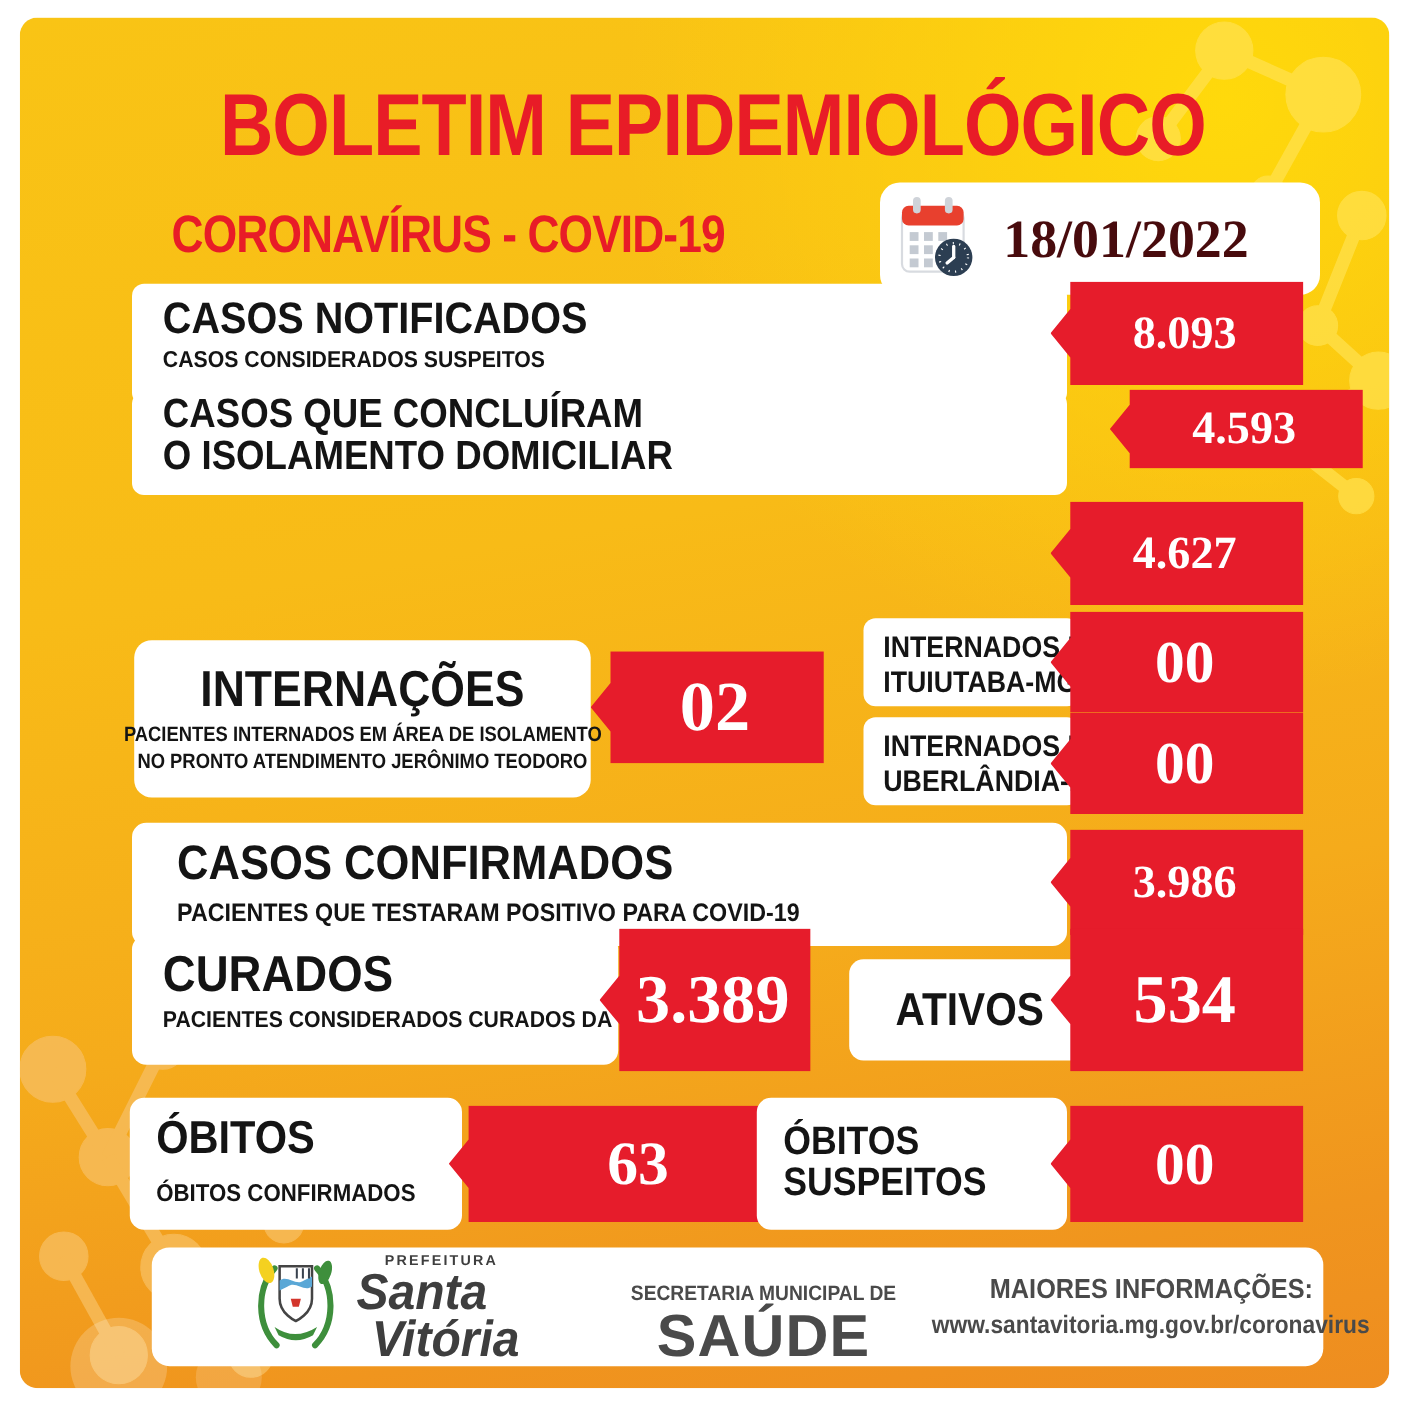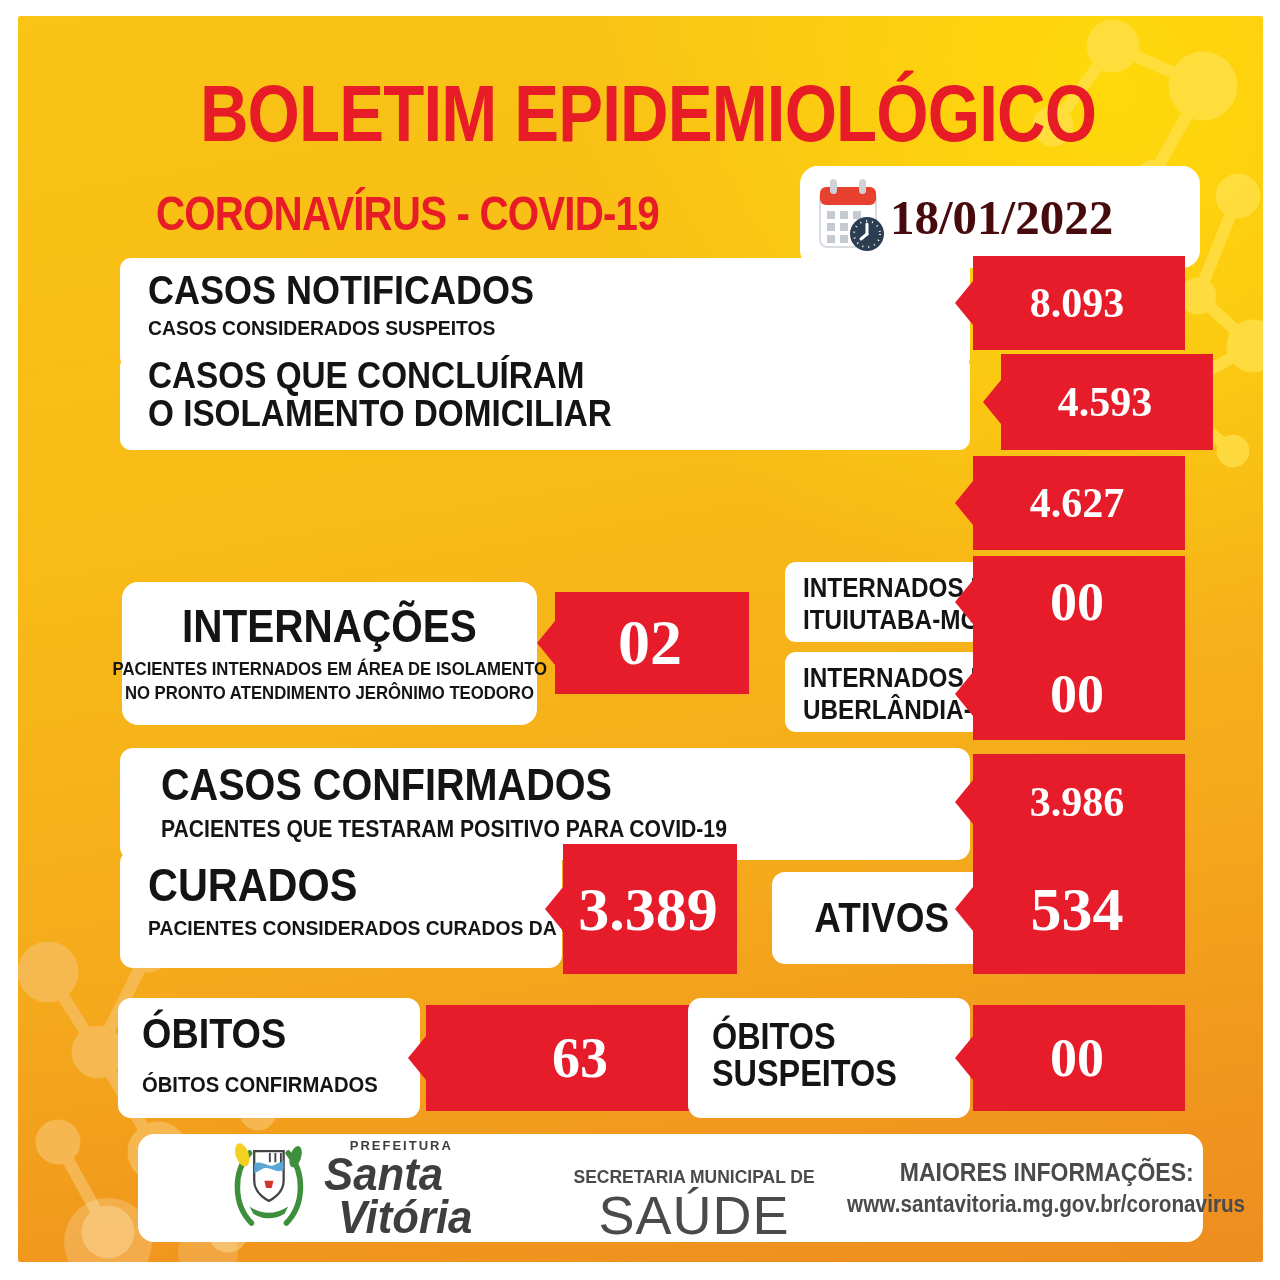--- a/index.html
+++ b/index.html
@@ -1,32 +1,32 @@
 <!DOCTYPE html>
 <html><head>
 <meta charset="utf-8">
 <style>
   html,body{margin:0;padding:0;background:#ffffff;}
   .page{position:relative;width:1280px;height:1280px;background:#ffffff;overflow:hidden;
         font-family:"Liberation Sans", sans-serif;}
-  .canvas{position:absolute;left:18px;top:16px;right:17px;bottom:18px;border-radius:2px;
+  .canvas{position:absolute;left:18px;top:16px;right:17px;bottom:18px;border-radius:16px;
         overflow:hidden;
         background:
           radial-gradient(circle at 88% 6%, #ffd90b 0%, rgba(255,217,11,0) 34%),
           linear-gradient(170deg,#f9c415 0%,#f8bb17 38%,#f5ab1b 66%,#f0951e 88%,#ee8d20 100%);}
   .pattern{position:absolute;pointer-events:none;}
 
   .main-title{position:absolute;left:90px;top:52px;width:1080px;margin:0;text-align:center;
         color:#e81c27;font-size:80px;font-weight:bold;white-space:nowrap;
         transform:scaleX(.84);transform-origin:50% 50%;letter-spacing:-1px;}
   .subtitle{position:absolute;left:138px;top:170px;color:#e81c27;font-size:48px;font-weight:bold;
         white-space:nowrap;transform:scaleX(.84);transform-origin:0 50%;letter-spacing:-1px;}
 
   .date-badge{position:absolute;left:782px;top:150px;width:400px;height:102px;background:#ffffff;
-        border-radius:18px;display:flex;align-items:center;gap:2px;padding-left:16px;box-sizing:border-box;}
+        border-radius:18px;display:flex;align-items:center;gap:24px;padding-left:16px;box-sizing:border-box;}
   .date-text{font-family:"Liberation Serif", serif;font-weight:bold;font-size:49px;color:#480b0d;white-space:nowrap;}
 
   .white-bar{position:absolute;background:#ffffff;border-radius:11px;box-sizing:border-box;}
   .bar-title{color:#141414;font-size:40px;font-weight:bold;white-space:nowrap;
         transform:scaleX(.9);transform-origin:0 50%;line-height:1.04;}
   .bar-sub{color:#141414;font-size:21px;font-weight:bold;white-space:nowrap;
         transform:scaleX(.92);transform-origin:0 50%;margin-top:4px;}
   .red-box{position:absolute;background:#e61c2b;display:flex;align-items:center;justify-content:center;
         clip-path:polygon(18px 0, 100% 0, 100% 100%, 18px 100%, 18px calc(50% + 22px), 0 50%, 18px calc(50% - 22px));
         padding-left:14px;box-sizing:border-box;}
@@ -40,21 +40,21 @@
 
   .footer{position:absolute;left:120px;top:1118px;width:1065px;height:108px;background:#ffffff;
         border-radius:16px;display:flex;align-items:center;}
   .f-sec{height:100%;display:flex;align-items:center;justify-content:center;box-sizing:border-box;}
   .f-div{width:1px;height:78%;background:#d9d9d9;}
   .crest{margin-right:10px;}
   .city-name{color:#3e3e3e;font-weight:bold;font-style:italic;font-size:46px;line-height:.92;
         transform:scaleX(.95);transform-origin:0 50%;}
   .pref-small{color:#3e3e3e;font-size:13px;font-weight:bold;letter-spacing:2px;margin-left:26px;}
   .sec-line1{color:#4a4a4a;font-size:19px;font-weight:bold;white-space:nowrap;transform:scaleX(.92);}
-  .sec-line2{color:#4a4a4a;font-size:54px;font-weight:normal;letter-spacing:1px;line-height:1;}
+  .sec-line2{color:#4a4a4a;font-size:54px;font-weight:bold;letter-spacing:1px;line-height:1;}
   .info-label{color:#4a4a4a;font-size:25px;font-weight:bold;white-space:nowrap;transform:scaleX(.92);}
   .info-url{color:#4a4a4a;font-size:23px;font-weight:bold;white-space:nowrap;transform:scaleX(.9);margin-top:4px;}
 </style>
 </head>
 <body>
 
 <div class="page">
   <div class="canvas">
 
     <svg class="pattern" style="right:0;top:0;" width="300" height="470" viewBox="0 0 300 470">
@@ -140,21 +140,21 @@
       <div class="bar-sub">CASOS CONSIDERADOS SUSPEITOS</div>
     </div>
     <div class="red-box" style="left:937px;top:240px;width:230px;height:94px;">
       <span class="num">8.093</span>
     </div>
 
     <div class="white-bar" style="left:102px;top:340px;width:850px;height:94px;padding:1px 0 0 28px;">
       <div class="bar-title" style="font-size:37px;">CASOS QUE CONCLUÍRAM</div>
       <div class="bar-title" style="font-size:37px;">O ISOLAMENTO DOMICILIAR</div>
     </div>
-    <div class="red-box" style="left:965px;top:338px;width:230px;height:96px;">
+    <div class="red-box" style="left:991px;top:338px;width:230px;height:72px;">
       <span class="num">4.593</span>
     </div>
 
     <div class="red-box" style="left:937px;top:440px;width:230px;height:94px;">
       <span class="num">4.627</span>
     </div>
 
     <div class="white-bar center-col" style="left:104px;top:566px;width:415px;height:143px;border-radius:16px;">
       <div class="bar-title cond-c" style="font-size:46px;transform-origin:50% 50%;">INTERNAÇÕES</div>
       <div class="bar-sub cond-c" style="font-size:19px;margin-top:8px;transform-origin:50% 50%;">PACIENTES INTERNADOS EM ÁREA DE ISOLAMENTO</div>

